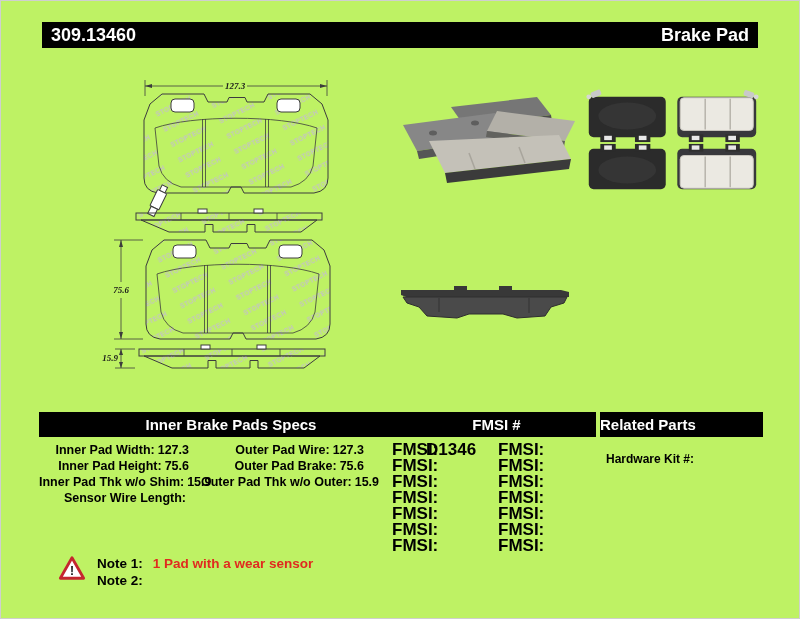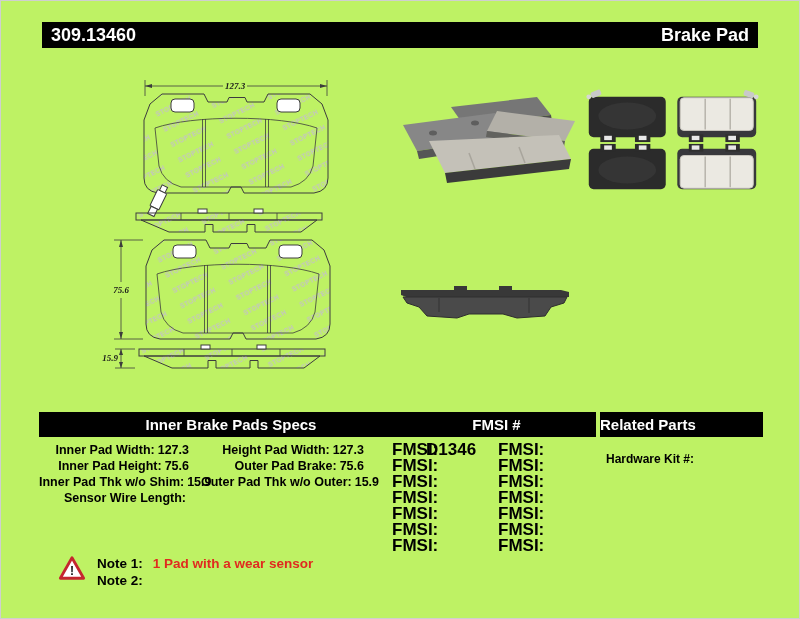--- a/index.html
+++ b/index.html
@@ -221,21 +221,21 @@
   </div>
 
   <div class="spec-col spec-inner">
     <div><span>Inner Pad Width:</span><span class="val">127.3</span></div>
     <div><span>Inner Pad Height:</span><span class="val">75.6</span></div>
     <div><span>Inner Pad Thk w/o Shim:</span><span class="val">15.9</span></div>
     <div><span>Sensor Wire Length:</span><span class="val"></span></div>
   </div>
 
   <div class="spec-col spec-outer">
-    <div><span>Height Pad Width:</span><span class="val">127.3</span></div>
+    <div><span>Outer Pad Wire:</span><span class="val">127.3</span></div>
     <div><span>Outer Pad Brake:</span><span class="val">75.6</span></div>
     <div><span>Outer Pad Thk w/o Outer:</span><span class="val">15.9</span></div>
   </div>
 
   <div class="fmsi-col fmsi-c1">
     <div><span class="fl">FMSI:</span><span>D1346</span></div>
     <div><span class="fl">FMSI:</span><span></span></div>
     <div><span class="fl">FMSI:</span><span></span></div>
     <div><span class="fl">FMSI:</span><span></span></div>
     <div><span class="fl">FMSI:</span><span></span></div>

